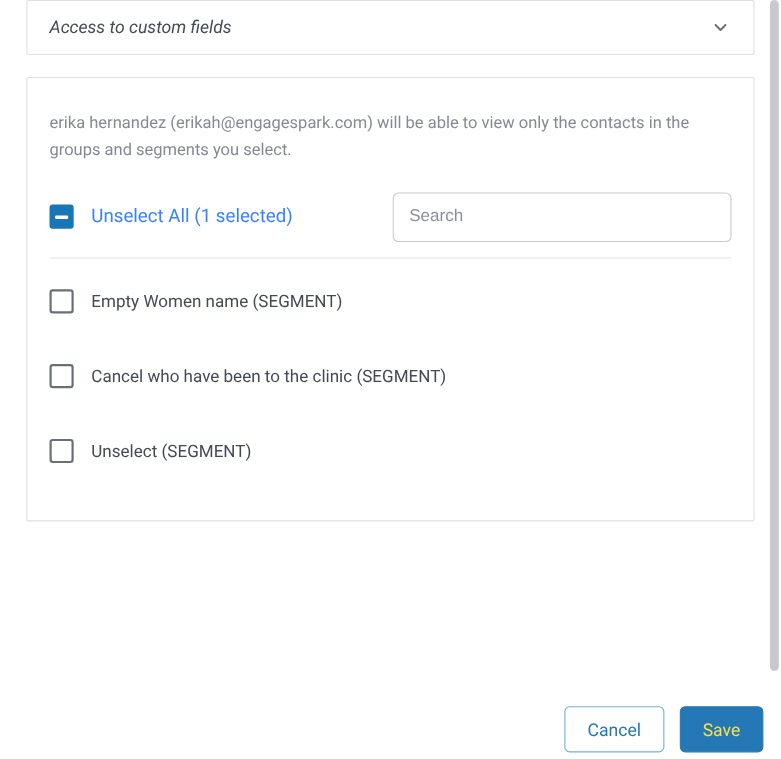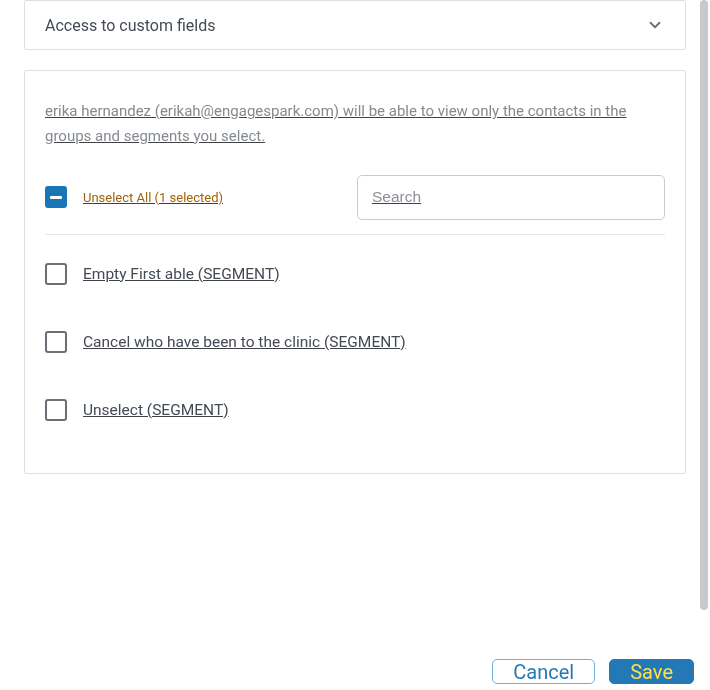--- a/index.html
+++ b/index.html
@@ -18,41 +18,41 @@
       border: 1px solid #dcdfe4;
       border-radius: 2px;
       margin-bottom: 20px;
       background: #fff;
     }
     .panel.collapsed {
       margin-top: 0;
     }
     .panel-header {
       display: flex;
-      align-items: center;
+      align-items: flex-start;
       justify-content: space-between;
       padding: 14px 20px;
       cursor: pointer;
+      font-style: italic;
     }
     .panel-title {
       font-size: 16px;
       color: #444b55;
       font-weight: 400;
     }
     .chev {
       width: 20px;
       height: 20px;
       display: flex;
       align-items: center;
       justify-content: center;
     }
     .chev svg { display:block; }
     .panel-body {
       padding: 0 20px 30px 20px;
-      text-decoration: underline;
     }
     .desc {
       color: #848a92;
       font-size: 15px;
       line-height: 1.65;
       margin-top: 28px;
       margin-bottom: 26px;
     }
     .toolbar-row {
       display: flex;
@@ -88,22 +88,22 @@
       height: 3px;
       background: #fff;
       border-radius: 1px;
     }
     .cb.checked {
       background: #1976b6;
       border-color: #1976b6;
     }
     .cb svg { display:block; }
     .toolbar-label {
-      font-size: 13px;
-      color: #a16207;
+      font-size: 17px;
+      color: #3b82f6;
     }
     .search-input {
       width: 308px;
       height: 45px;
       border: 1px solid #c8ccd2;
       border-radius: 5px;
       padding: 0 14px;
       font-size: 15.5px;
       color: #444b55;
       outline: none;
@@ -120,23 +120,23 @@
       color: #444b55;
     }
     .footer {
       position: absolute;
       right: 16px;
       bottom: 6px;
       display: flex;
       gap: 14px;
     }
     .btn {
-      height: 25px;
+      height: 42px;
       padding: 0 20px;
-      font-size: 20px;
+      font-size: 16px;
       border-radius: 5px;
       cursor: pointer;
       display: flex;
       align-items: center;
       justify-content: center;
       font-weight: 400;
     }
     .btn-outline {
       background: #fff;
       color: #2478b6;
@@ -190,21 +190,21 @@
           <div class="cb indeterminate">
             <div class="dash"></div>
           </div>
           <div class="toolbar-label">Unselect All (1 selected)</div>
         </div>
         <input class="search-input" type="text" placeholder="Search" style="">
       </div>
 
       <div class="list-item">
         <div class="cb"></div>
-        <div class="item-label">Empty First able (SEGMENT)</div>
+        <div class="item-label">Empty Women name (SEGMENT)</div>
       </div>
 
       <div class="list-item">
         <div class="cb"></div>
         <div class="item-label">Cancel who have been to the clinic (SEGMENT)</div>
       </div>
 
 
       <div class="list-item">
         <div class="cb"></div>

